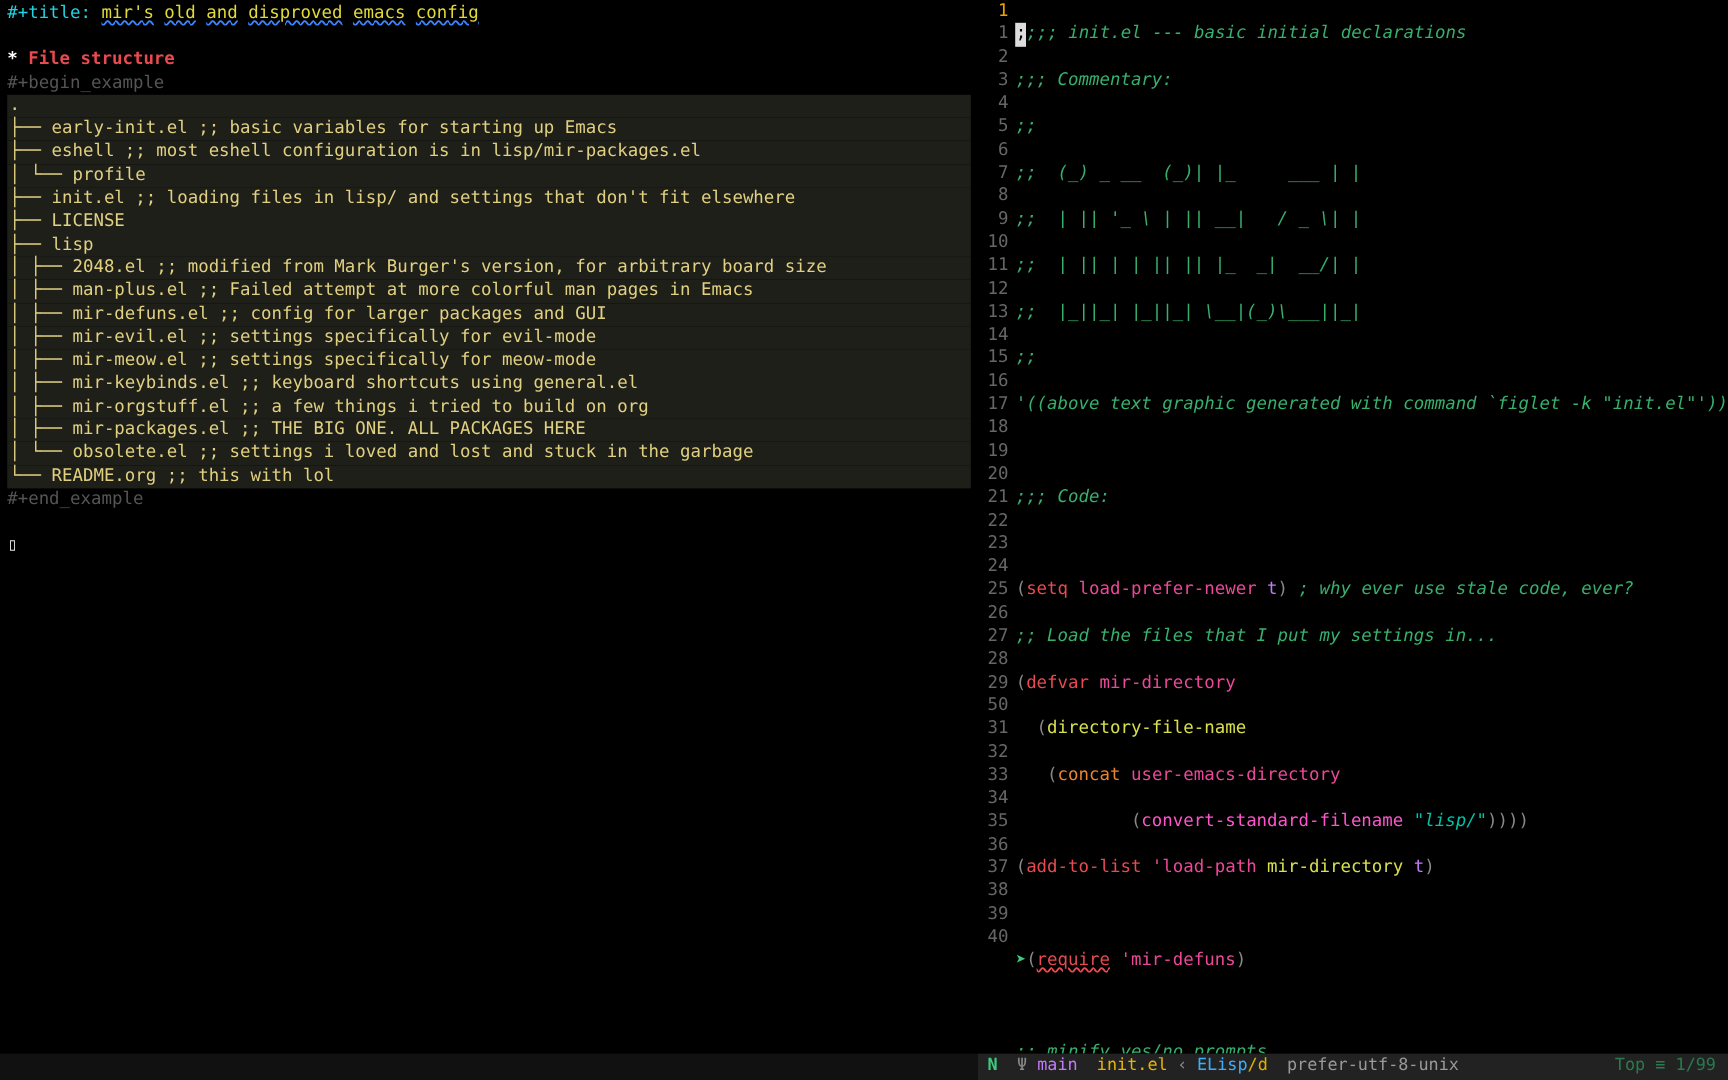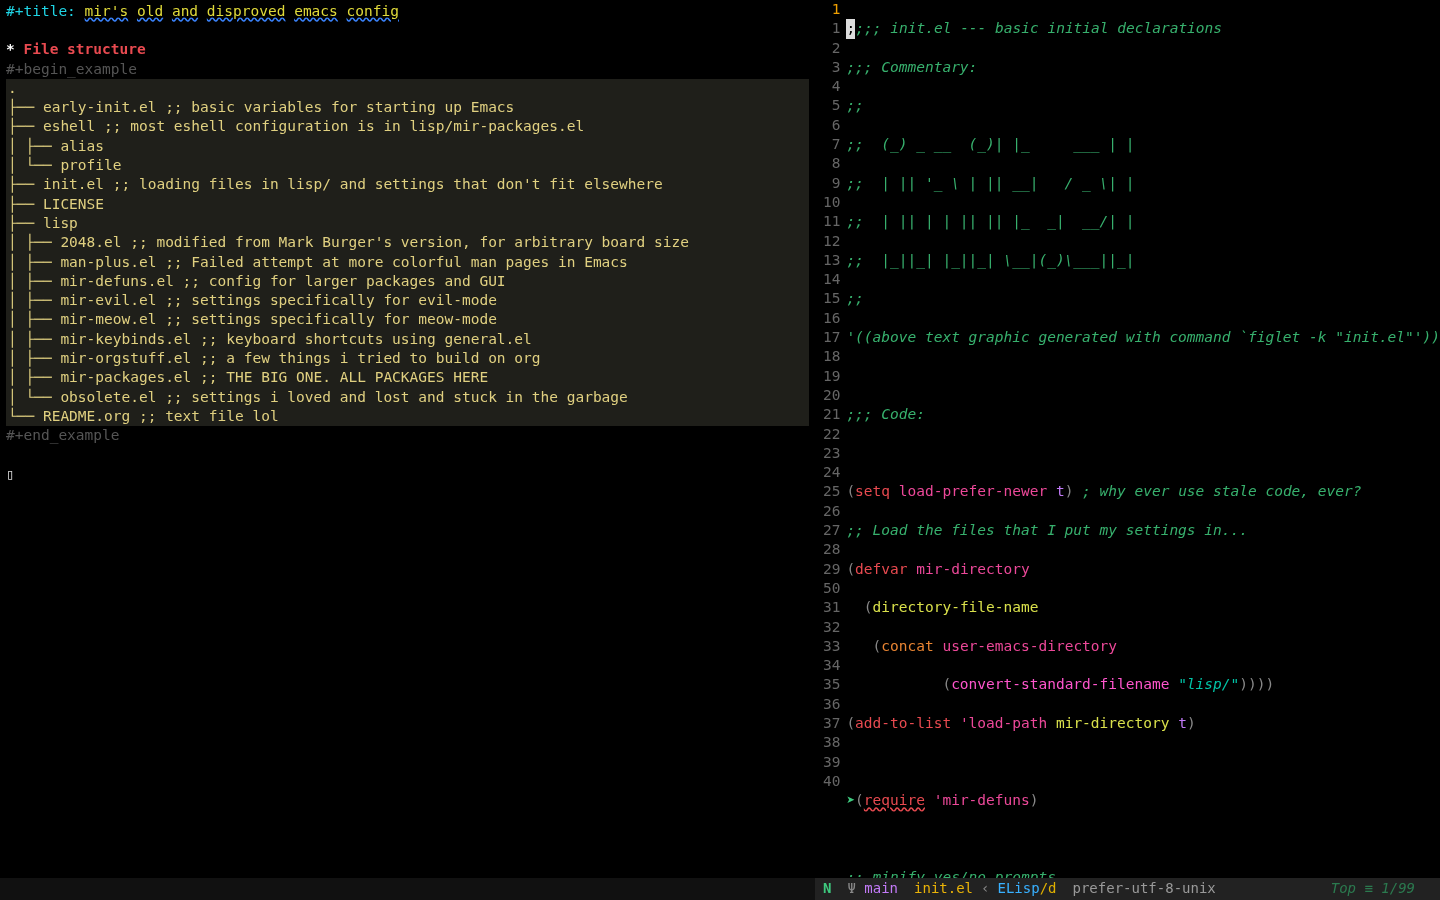--- a/index.html
+++ b/index.html
@@ -84,21 +84,21 @@
   .modeline.left { background: #111; }
   .ml-seg { padding: 0 8px; }
   .ml-n { color:#3ec97e; font-weight:bold; }
   .ml-branch { color:#888; }
   .ml-branch-name { color:#c27af7; }
   .ml-fname { color:#eab308; }
   .ml-chev { color:#888; }
   .ml-mode { color:#38b0ff; }
   .ml-mod  { color:#e0b000; }
   .ml-enc  { color:#999; }
-  .ml-pos  { color:#2b7a4f; margin-left:auto; padding-right:25px;font-style:italic; }
+  .ml-pos  { color:#2b7a4f; margin-left:auto; padding-right:10px; }
 
   .arrow { color:#3ec97e; }
 
 </style>
 </head>
 <body>
 
 <div class="panes">
 
   <div class="left-pane">
@@ -107,35 +107,34 @@
     </div>
     <div style="height:19px"></div>
     <div>
       <span class="org-star">* </span><span class="org-head">File structure</span>
     </div>
     <div class="org-block">#+begin_example</div>
 
     <span class="tree-bg tree">.</span>
     <span class="tree-bg tree">├── early-init.el ;; basic variables for starting up Emacs</span>
     <span class="tree-bg tree">├── eshell ;; most eshell configuration is in lisp/mir-packages.el</span>
-    <span class="tree-bg tree">│   ├── alias</span>
     <span class="tree-bg tree">│   └── profile</span>
     <span class="tree-bg tree">├── init.el ;; loading files in lisp/ and settings that don't fit elsewhere</span>
     <span class="tree-bg tree">├── LICENSE</span>
     <span class="tree-bg tree">├── lisp</span>
     <span class="tree-bg tree">│   ├── 2048.el ;; modified from Mark Burger's version, for arbitrary board size</span>
     <span class="tree-bg tree">│   ├── man-plus.el ;; Failed attempt at more colorful man pages in Emacs</span>
     <span class="tree-bg tree">│   ├── mir-defuns.el ;; config for larger packages and GUI</span>
     <span class="tree-bg tree">│   ├── mir-evil.el ;; settings specifically for evil-mode</span>
     <span class="tree-bg tree">│   ├── mir-meow.el ;; settings specifically for meow-mode</span>
     <span class="tree-bg tree">│   ├── mir-keybinds.el ;; keyboard shortcuts using general.el</span>
     <span class="tree-bg tree">│   ├── mir-orgstuff.el ;; a few things i tried to build on org</span>
     <span class="tree-bg tree">│   ├── mir-packages.el ;; THE BIG ONE. ALL PACKAGES HERE</span>
     <span class="tree-bg tree">│   └── obsolete.el ;; settings i loved and lost and stuck in the garbage</span>
-    <span class="tree-bg tree">└── README.org ;; text file lol</span>
+    <span class="tree-bg tree">└── README.org ;; this with lol</span>
 
     <div class="org-block">#+end_example</div>
     <div style="height:19px"></div>
     <div>▯</div>
   </div>
 
   <div class="right-pane">
     <div class="gutter">
       <span class="lnum cur">1</span>
       <span class="lnum">1</span>

